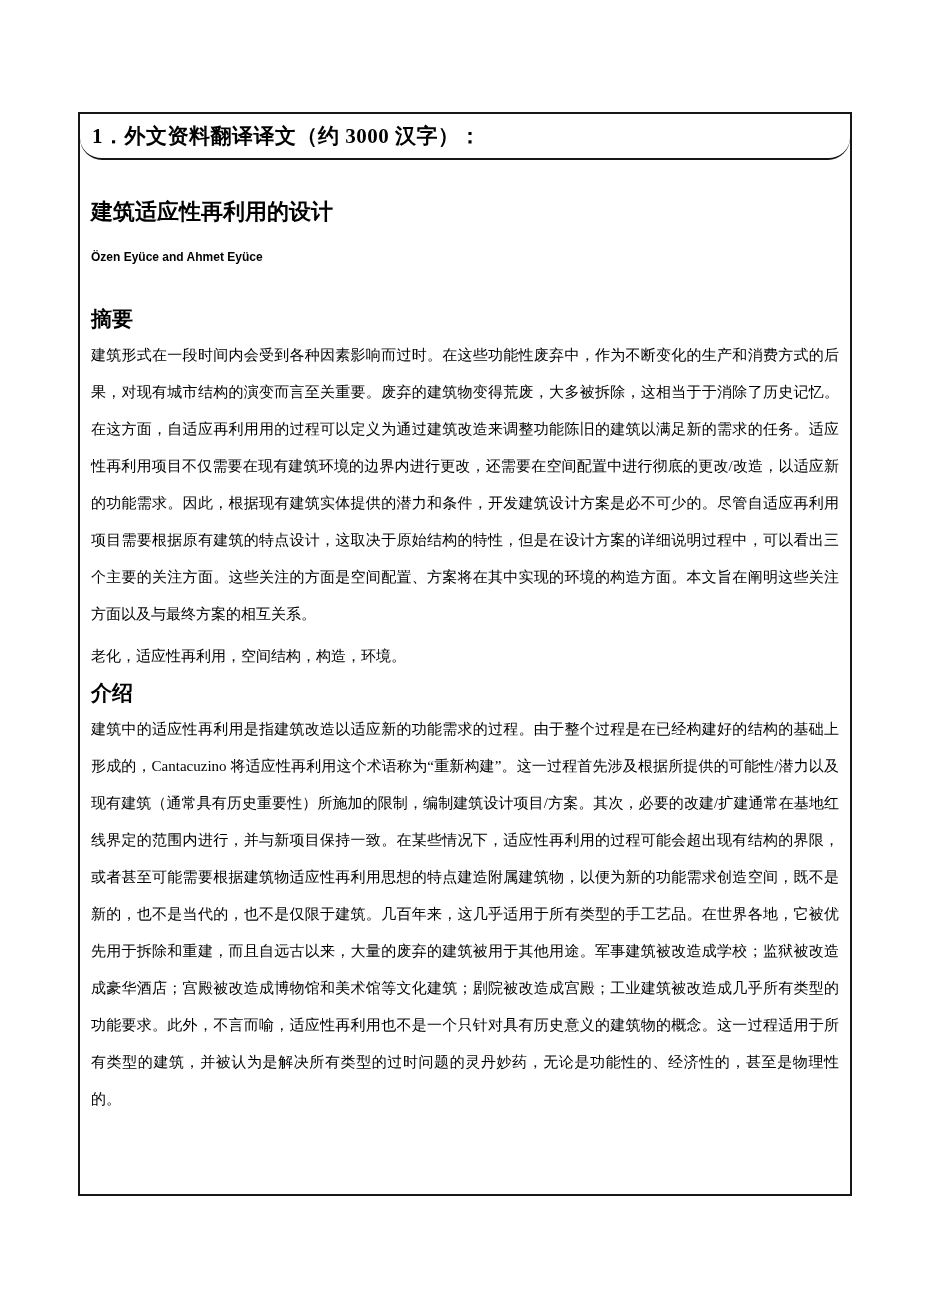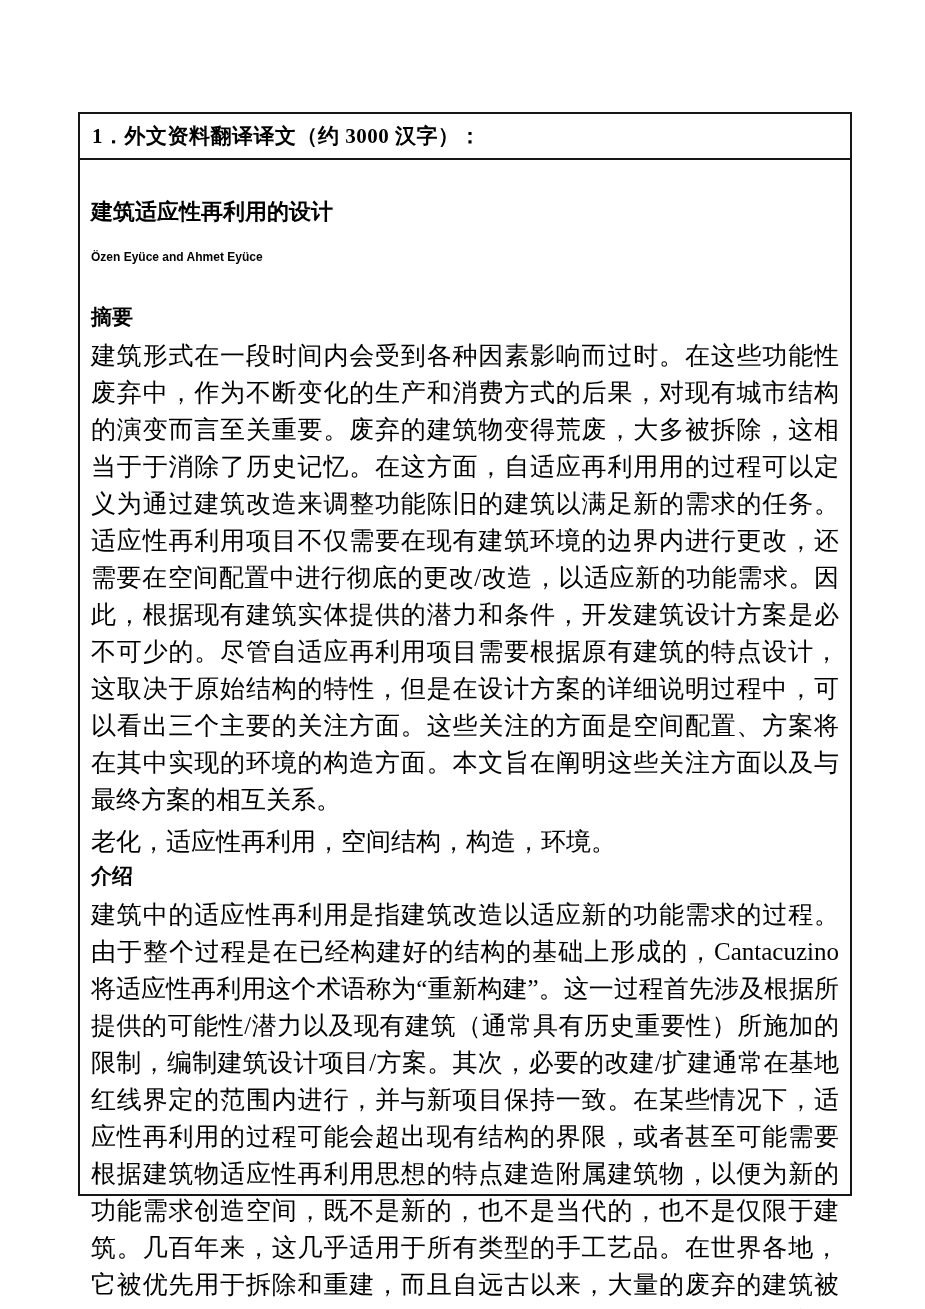--- a/index.html
+++ b/index.html
@@ -31,51 +31,52 @@
     height: 46px;
     border-bottom: 2px solid #161616;
     display: flex;
     align-items: center;
     padding: 0 12px;
     font-family: "Liberation Serif", "DejaVu Serif", serif;
     font-weight: bold;
     font-size: 21px;
     letter-spacing: 0.5px;
     white-space: nowrap;
+    border-radius: 22px;
   }
   .content {
     padding: 14px 11px 0 11px;
   }
   .article-title {
     font-family: "Liberation Sans", "DejaVu Sans", sans-serif;
     font-weight: bold;
     font-size: 22px;
     margin: 24px 0 0 0;
     line-height: 28px;
   }
   .authors {
     font-family: "Liberation Sans", "DejaVu Sans", sans-serif;
     font-weight: bold;
     font-size: 12px;
     margin-top: 20px;
     line-height: 22px;
   }
   .sec-heading {
-    font-family: Liberation Mono, monospace;
+    font-family: Liberation Sans, sans-serif;
     font-weight: bold;
     font-size: 21px;
     margin: 0;
     line-height: 26px;
   }
   .h-abstract { margin-top: 38px; }
   .h-keywords { margin-top: 5px; }
   .h-intro    { margin-top: 5px; }
   .body-text {
     font-family: "Liberation Serif", "DejaVu Serif", serif;
-    font-size: 25px;
+    font-size: 15px;
     line-height: 37px;
     margin: 5px 0 4px 0;
     text-align: justify;
     text-justify: inter-ideograph;
   }
   .keywords-line {
     text-align: left;
   }
 </style>
 </head>

